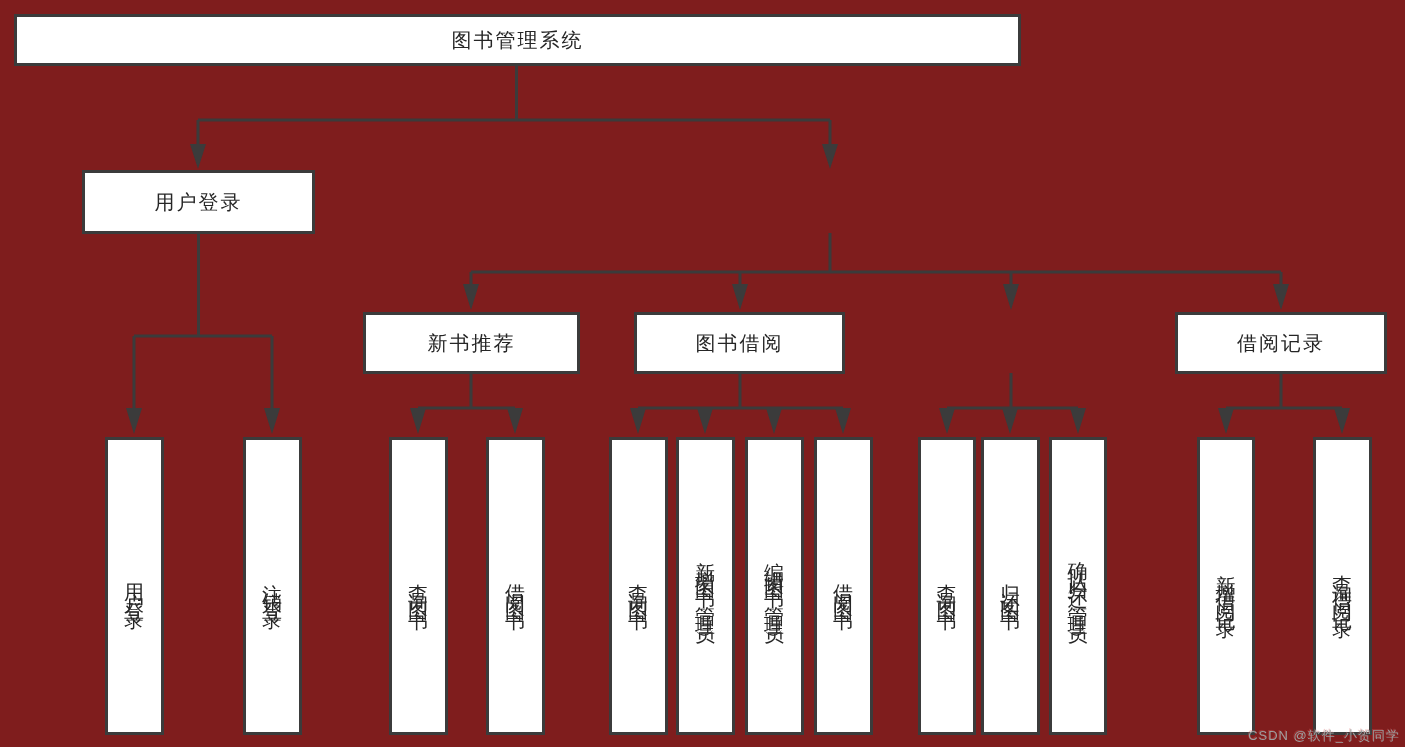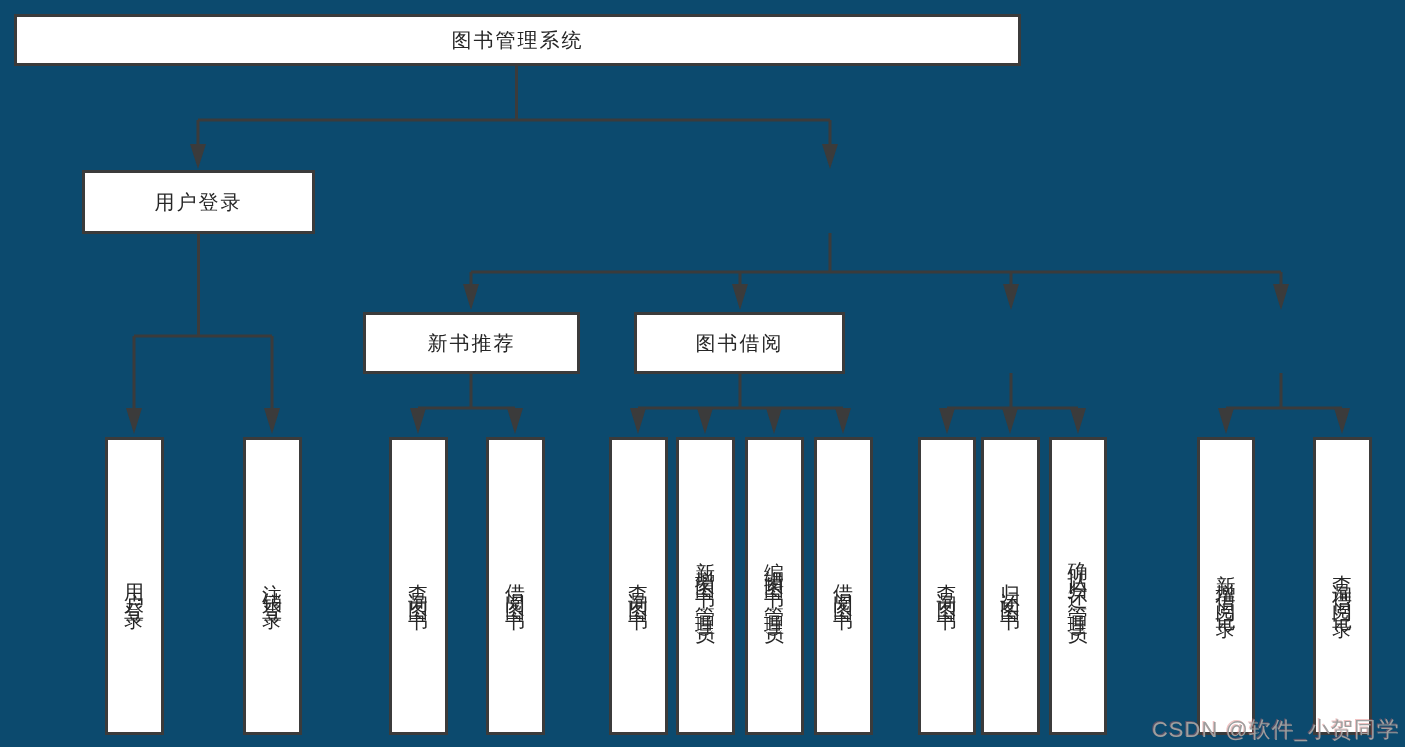--- a/index.html
+++ b/index.html
@@ -1,38 +1,38 @@
 <!DOCTYPE html>
 <html><head>
 <meta charset="utf-8">
 <style>
   html,body{margin:0;padding:0;background:#ffffff;}
   .canvas{
-    position:relative;width:1405px;height:747px;background:#0c4a6e;overflow:hidden;
+    position:relative;width:1405px;height:747px;background:#7f1d1d;overflow:hidden;
     font-family:"Liberation Sans",sans-serif;color:#262626;
   }
   .connectors{position:absolute;left:0;top:0;z-index:1;}
   .connectors path{stroke:#3b3b3b;stroke-width:3;fill:none;}
   .connectors polygon{fill:#3b3b3b;stroke:none;}
   .node{
     position:absolute;box-sizing:border-box;border:3px solid #3b3b3b;background:#ffffff;
     display:flex;align-items:center;justify-content:center;
     font-size:20px;letter-spacing:2px;z-index:2;white-space:nowrap;
   }
   .vnode{
     position:absolute;box-sizing:border-box;border:3px solid #3b3b3b;background:#ffffff;
     display:flex;align-items:center;justify-content:center;z-index:2;
   }
   .vnode span{
     writing-mode:vertical-rl;text-orientation:mixed;
     font-size:20px;letter-spacing:9px;line-height:1;white-space:nowrap;
   }
   .watermark{
     position:absolute;right:5px;bottom:2px;z-index:5;
-    font-size:22px;letter-spacing:1px;color:#9e9e9e;
+    font-size:13px;letter-spacing:1px;color:#9e9e9e;
     text-shadow:-1px -1px 0 rgba(216,96,96,0.38);
   }
 </style>
 </head>
 <body>
 
 <div class="canvas">
 
   <svg class="connectors" width="1405" height="747" viewBox="0 0 1405 747">
 
@@ -83,20 +83,21 @@
       <polygon points="1334,408 1350,408 1342,434"></polygon>
     </g>
   </svg>
 
   <div class="node" style="left:14px;top:14px;width:1007px;height:52px;">图书管理系统</div>
 
   <div class="node" style="left:82px;top:170px;width:233px;height:64px;">用户登录</div>
 
   <div class="node" style="left:363px;top:312px;width:217px;height:62px;">新书推荐</div>
   <div class="node" style="left:634px;top:312px;width:211px;height:62px;">图书借阅</div>
+  <div class="node" style="left:1175px;top:312px;width:212px;height:62px;">借阅记录</div>
 
   <div class="vnode" style="left:105px;top:437px;width:59px;height:298px;">
     <span>用户登录</span>
     </div>
   <div class="vnode" style="left:243px;top:437px;width:59px;height:298px;">
     <span>注销登录</span>
     </div>
 
   <div class="vnode" style="left:389px;top:437px;width:59px;height:298px;">
     <span>查询图书</span>

